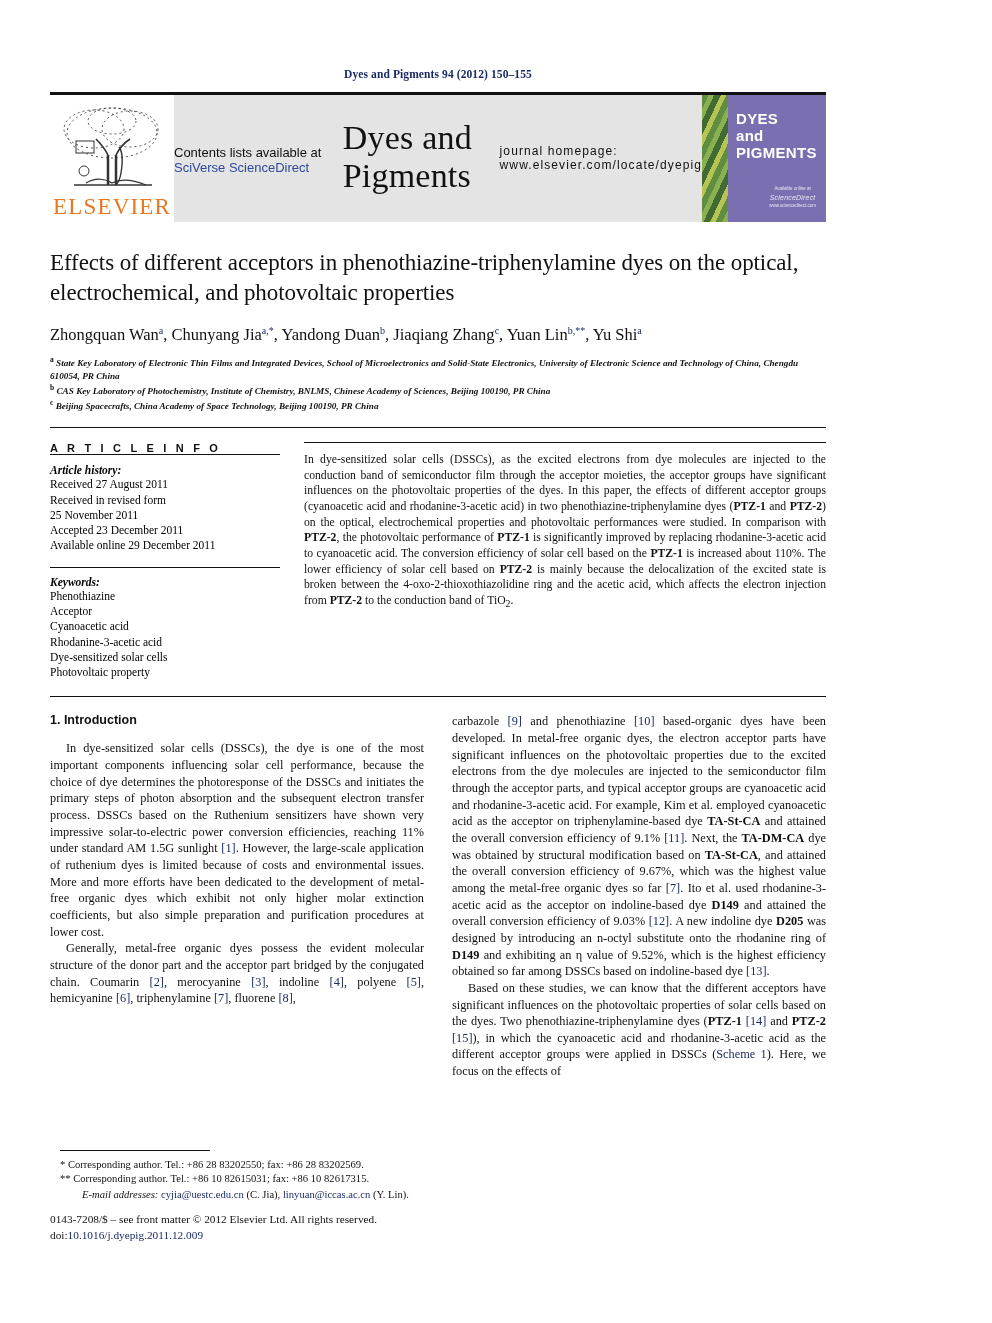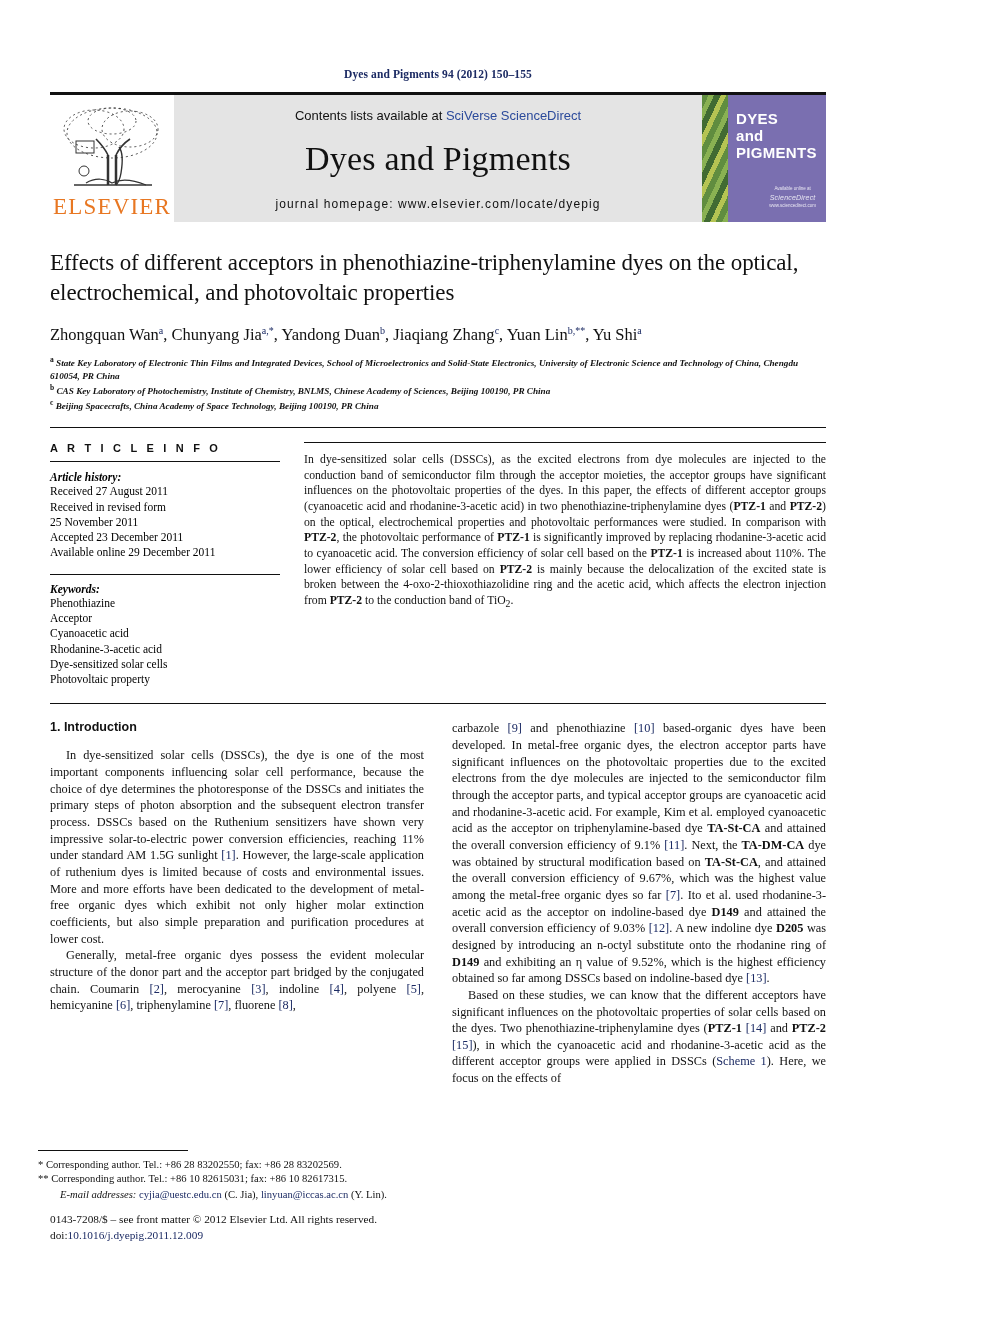--- a/index.html
+++ b/index.html
@@ -57,21 +57,20 @@
     color: #E87722;
     font-size: 23px;
     letter-spacing: 1.2px;
     line-height: 1;
     padding-bottom: 2px;
   }
   .masthead-center {
     flex: 1 1 auto;
     background: #e4e4e4;
     display: flex;
-    flex-direction: column;
     align-items: center;
     justify-content: center;
     padding: 6px 0 8px 0;
     box-sizing: border-box;
   }
   .contents-line {
     font-family: "Liberation Sans", sans-serif;
     font-size: 13px;
     color: #111;
     margin-top: 4px;
@@ -184,21 +183,20 @@
   }
   .col-abstract {
     flex: 1 1 auto;
   }
   .sec-head {
     font-family: "Liberation Sans", sans-serif;
     font-weight: bold;
     font-size: 11px;
     letter-spacing: 3.2px;
     color: #111;
-    margin-bottom: 7px;
   }
   .hr-thin {
     border-top: 1px solid #111;
     margin-bottom: 9px;
   }
   .info-label {
     font-style: italic;
     font-weight: bold;
     font-size: 11.5px;
     margin-bottom: 1px;
@@ -252,21 +250,21 @@
     color: #111;
     text-indent: 16px;
   }
   .bp + .bp { margin-top: 0; }
   .bp b { font-weight: bold; }
   .ref { color: #1b2a63; }
 
   
   .footnote-area {
     position: absolute;
-    left: 38px;
+    left: 60px;
     top: 1150px;
     width: 414px;
   }
   .fn-rule {
     border-top: 1px solid #111;
     width: 150px;
     margin-bottom: 7px;
   }
   .fn {
     font-size: 10.6px;

